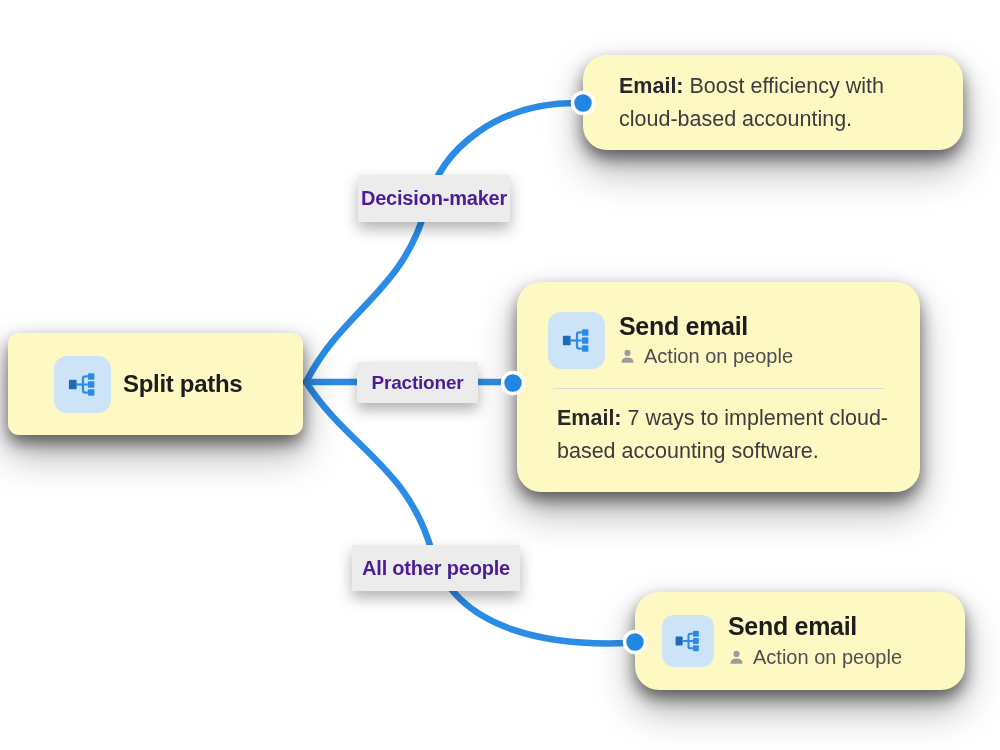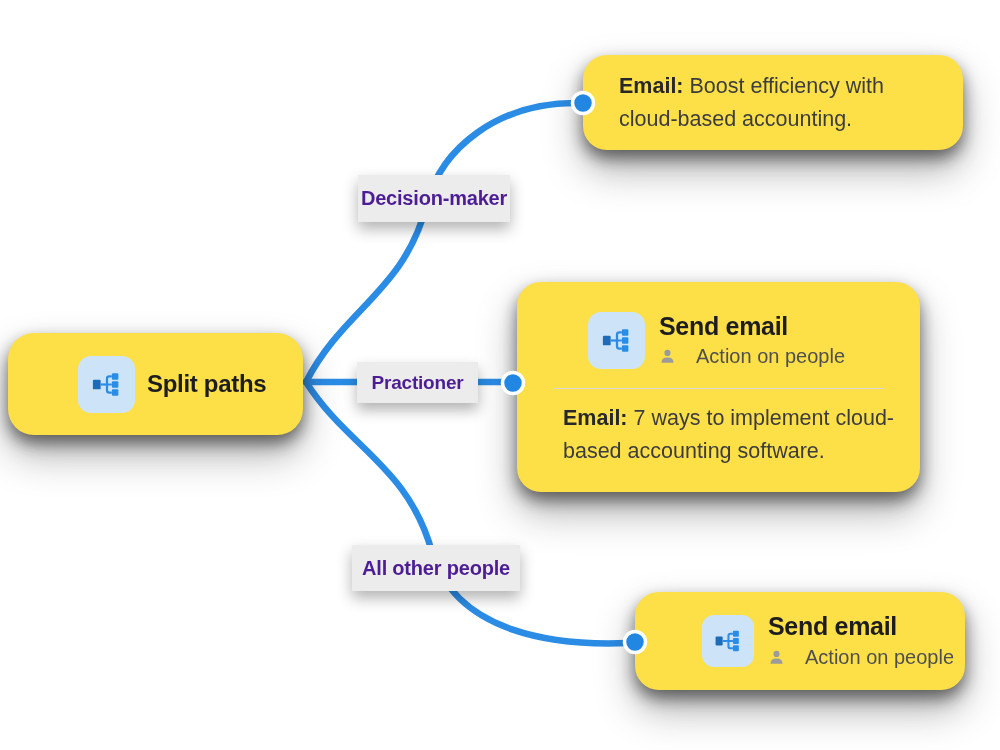--- a/index.html
+++ b/index.html
@@ -17,50 +17,50 @@
     position:absolute;z-index:2;background:#ECECEC;color:#4c1d95;
     display:flex;align-items:center;justify-content:center;
     font-weight:700;font-size:20px;letter-spacing:-0.2px;
     box-shadow:0 7px 14px rgba(0,0,0,0.30);
   }
   .label-decision{left:358px;top:175px;width:152px;height:47px;}
   .label-practitioner{left:357px;top:362px;width:121px;height:41px;font-size:19px;}
   .label-allother{left:352px;top:545px;width:168px;height:46px;}
   
   .card{
-    position:absolute;z-index:3;background:#fde047;border-radius:24px;
+    position:absolute;z-index:3;background:#fef9c3;border-radius:24px;
     box-shadow:0 8px 16px rgba(15,15,15,0.55), 0 20px 38px rgba(30,30,30,0.35);
   }
-  .card-split{left:8px;top:333px;width:295px;height:102px;border-radius:26px;
-    display:flex;align-items:center;padding-left:30px;box-sizing:border-box;}
+  .card-split{left:8px;top:333px;width:295px;height:102px;border-radius:11px;
+    display:flex;align-items:center;padding-left:46px;box-sizing:border-box;}
   .card-email-top{left:583px;top:55px;width:380px;height:95px;
     display:flex;align-items:center;box-sizing:border-box;padding:0 36px;}
   .card-send-mid{left:517px;top:282px;width:403px;height:210px;
     box-sizing:border-box;padding:30px 36px 0 31px;}
   .card-send-bottom{left:635px;top:592px;width:330px;height:98px;
     display:flex;align-items:center;box-sizing:border-box;padding-left:27px;}
   
-  .node-header{display:flex;align-items:center;margin-left:40px;}
+  .node-header{display:flex;align-items:center;}
   .icon-box{
     width:57px;height:57px;border-radius:13px;background:#CDE4F8;
     display:flex;align-items:center;justify-content:center;flex:0 0 auto;
   }
   .icon-box.small{width:52px;height:52px;border-radius:12px;}
   .node-titles{margin-left:14px;}
   .card-split .node-titles{margin-left:12px;}
   .node-title{font-weight:700;color:#1D1D1F;font-size:24px;letter-spacing:-0.3px;line-height:1.1;}
   .card-send-mid .node-title,.card-send-bottom .node-title{font-size:25px;}
-  .node-subtitle{display:flex;align-items:center;gap:20px;margin-top:5px;
+  .node-subtitle{display:flex;align-items:center;gap:8px;margin-top:5px;
     color:#4F4F52;font-size:20px;text-align:center;}
   .person-icon{flex:0 0 auto;display:inline-flex;}
   
   .email-copy{font-size:21.5px;line-height:33px;color:#3C3C3F;}
   .email-copy b{color:#28282B;font-weight:700;}
   .divider{border:none;border-top:1.6px solid #D9D9D9;margin:19px 0 0 5px;}
-  .card-send-mid .email-copy{margin:13px 0 0 15px;width:331px;}
+  .card-send-mid .email-copy{margin:13px 0 0 9px;width:331px;}
   .card-email-top .email-copy{width:308px;}
 </style>
 </head>
 <body>
 
 <div class="canvas">
 
   <svg class="lines-svg" width="1000" height="750" viewBox="0 0 1000 750">
     <path class="flow-line" d="M 306 382 C 344 308 404 292 427 204 C 441 148 498 103 576 103"></path>
     <path class="flow-line" d="M 306 382 L 508 382"></path>

